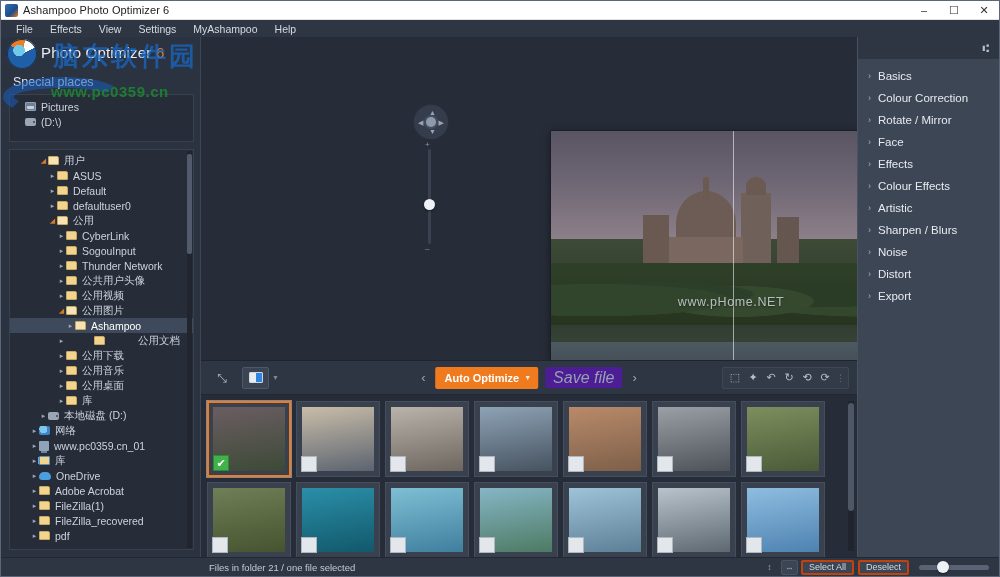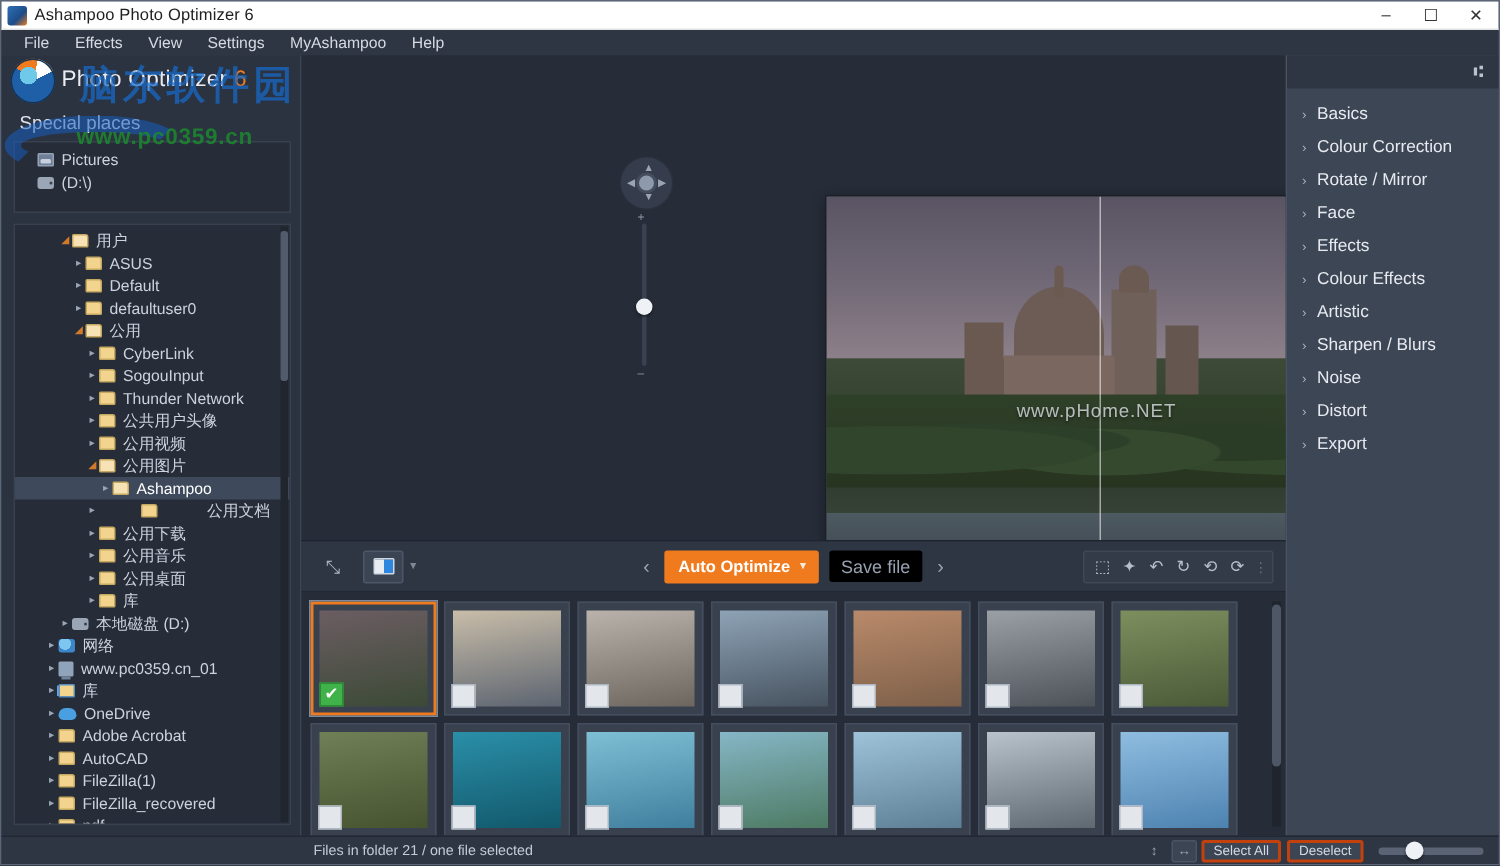--- a/index.html
+++ b/index.html
@@ -123,21 +123,21 @@
   .tower-r2 { position:absolute; left:226px; top:86px; width:22px; height:48px; background:#655650; }
   .trees { position:absolute; left:0; right:0; top:132px; height:62px;
            background:
              radial-gradient(ellipse at 12% 60%, #31452c 0 30%, rgba(0,0,0,0) 31%),
              radial-gradient(ellipse at 30% 50%, #2c3f28 0 26%, rgba(0,0,0,0) 27%),
              radial-gradient(ellipse at 52% 62%, #35492f 0 28%, rgba(0,0,0,0) 29%),
              radial-gradient(ellipse at 74% 52%, #2a3c26 0 26%, rgba(0,0,0,0) 27%),
              radial-gradient(ellipse at 92% 62%, #33472d 0 28%, rgba(0,0,0,0) 29%),
              linear-gradient(180deg,#2f4029 0%,#27341f 100%); }
   .divider-line { position:absolute; left:182px; top:0; bottom:0; width:1px; background:rgba(255,255,255,.55); }
-  .wm { position:absolute; left:50%; top:136px; transform:translateX(-50%);
+  .wm { position:absolute; left:50%; top:164px; transform:translateX(-50%);
         font-size:12.5px; color:rgba(238,242,248,.72); letter-spacing:.6px; white-space:nowrap;
         text-shadow:0 1px 2px rgba(0,0,0,.5); }
   .lbl { position:absolute; bottom:6px; font-size:8.5px; color:#f0f3f7; text-shadow:0 1px 2px #000; }
   .lbl-o { left:142px; } .lbl-p { left:194px; }
 
   
   .toolbar { height:34px; flex:0 0 34px; background:#2e3644; display:flex; align-items:center;
              position:relative; border-bottom:1px solid #222833; }
   .tb-icon-btn { width:22px; height:22px; margin-left:10px; display:flex; align-items:center;
                  justify-content:center; color:#aeb8c6; font-size:12px; cursor:pointer; }
@@ -147,22 +147,22 @@
             border:1px solid #cfd7e2; border-radius:1px; }
   .cmp-caret { margin-left:3px; color:#7d8796; font-size:7px; }
 
   .center-group { position:absolute; left:50%; transform:translateX(-50%);
                   display:flex; align-items:center; gap:7px; }
   .arw { color:#9aa5b4; font-size:13px; cursor:pointer; padding:0 3px; }
   .btn-auto { background:#f07b1e; color:#fff; font-size:11px; font-weight:bold; height:22px;
               display:flex; align-items:center; padding:0 7px 0 9px; border-radius:2px; cursor:pointer;
               white-space:nowrap; }
   .btn-auto .c { margin-left:5px; font-size:7px; opacity:.85; }
-  .btn-save { background:#000000; color:#97a1b0; font-size:12px; height:21px; display:flex;
-              align-items:center; padding:0 8px; border-radius:2px; cursor:pointer; }
+  .btn-save { background:#4c1d95; color:#97a1b0; font-size:16px; height:21px; display:flex;
+              align-items:center; padding:0 8px; border-radius:2px; cursor:pointer;font-style:italic; }
 
   .right-tools { position:absolute; right:8px; display:flex; align-items:center;
                  background:#333b49; border:1px solid #3e4756; border-radius:2px; padding:1px 3px; }
   .rt { width:18px; height:18px; display:flex; align-items:center; justify-content:center;
         color:#b6c0cd; font-size:11px; cursor:pointer; }
   .rt-dots { color:#66707e; font-size:9px; margin-left:2px; }
 
   
   .thumbs { height:162px; flex:0 0 162px; background:#262c38; position:relative;
             padding:6px 0 0 6px; overflow:hidden; }
@@ -374,25 +374,20 @@
               <span>OneDrive</span>
             </div>
             <div class="row" style="padding-left: 20px;">
               <span class="tw">▸</span>
               <span class="ico ico-folder"></span>
               <span>Adobe Acrobat</span>
             </div>
             <div class="row" style="padding-left: 20px;">
               <span class="tw">▸</span>
               <span class="ico ico-folder"></span>
-              <span>AutoCAD</span>
-            </div>
-            <div class="row" style="padding-left: 20px;">
-              <span class="tw">▸</span>
-              <span class="ico ico-folder"></span>
               <span>FileZilla(1)</span>
             </div>
             <div class="row" style="padding-left: 20px;">
               <span class="tw">▸</span>
               <span class="ico ico-folder"></span>
               <span>FileZilla_recovered</span>
             </div>
             <div class="row" style="padding-left: 20px;">
               <span class="tw">▸</span>
               <span class="ico ico-folder"></span>

